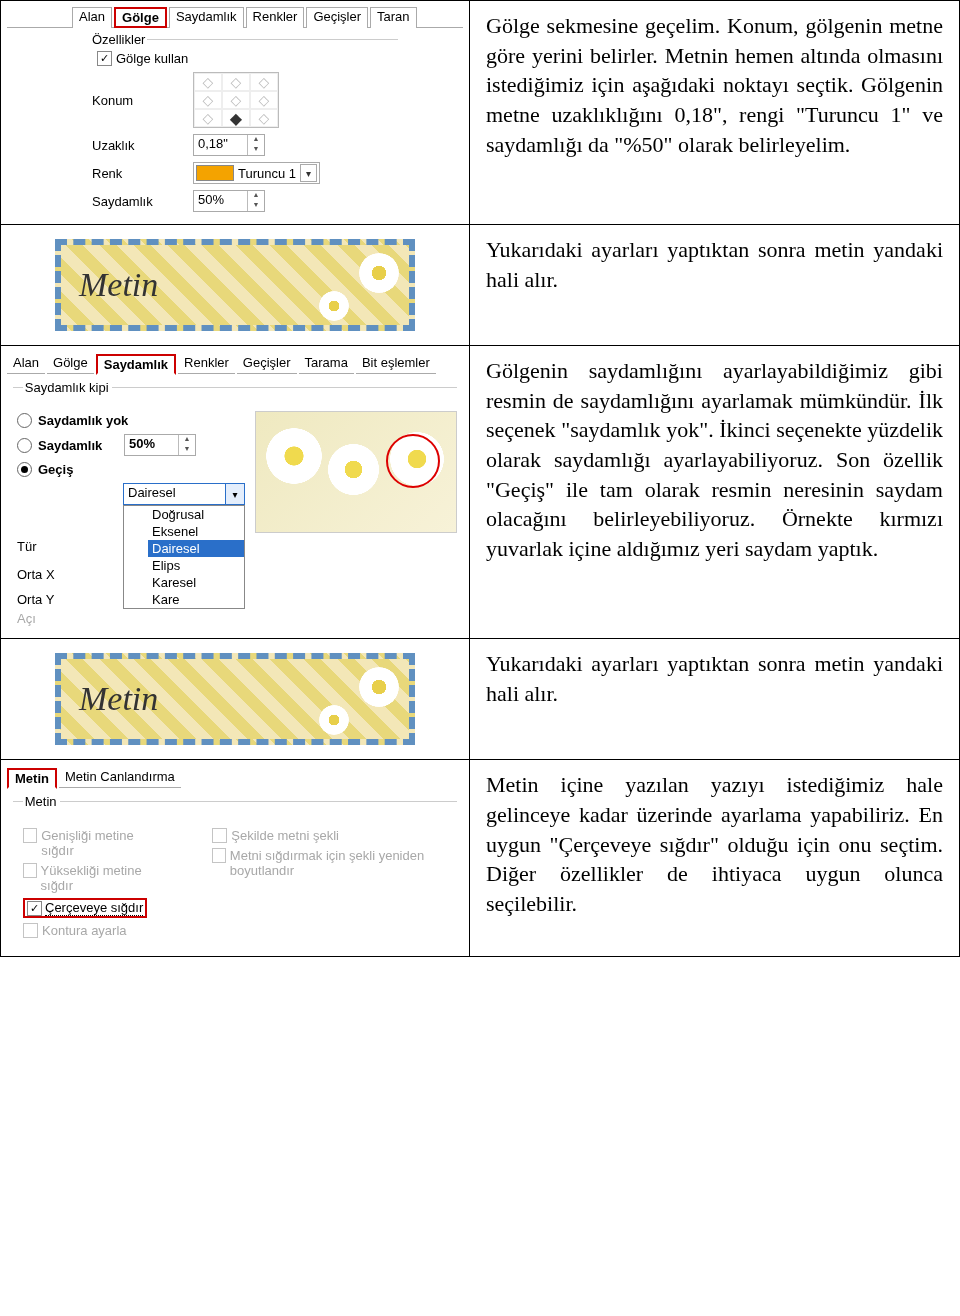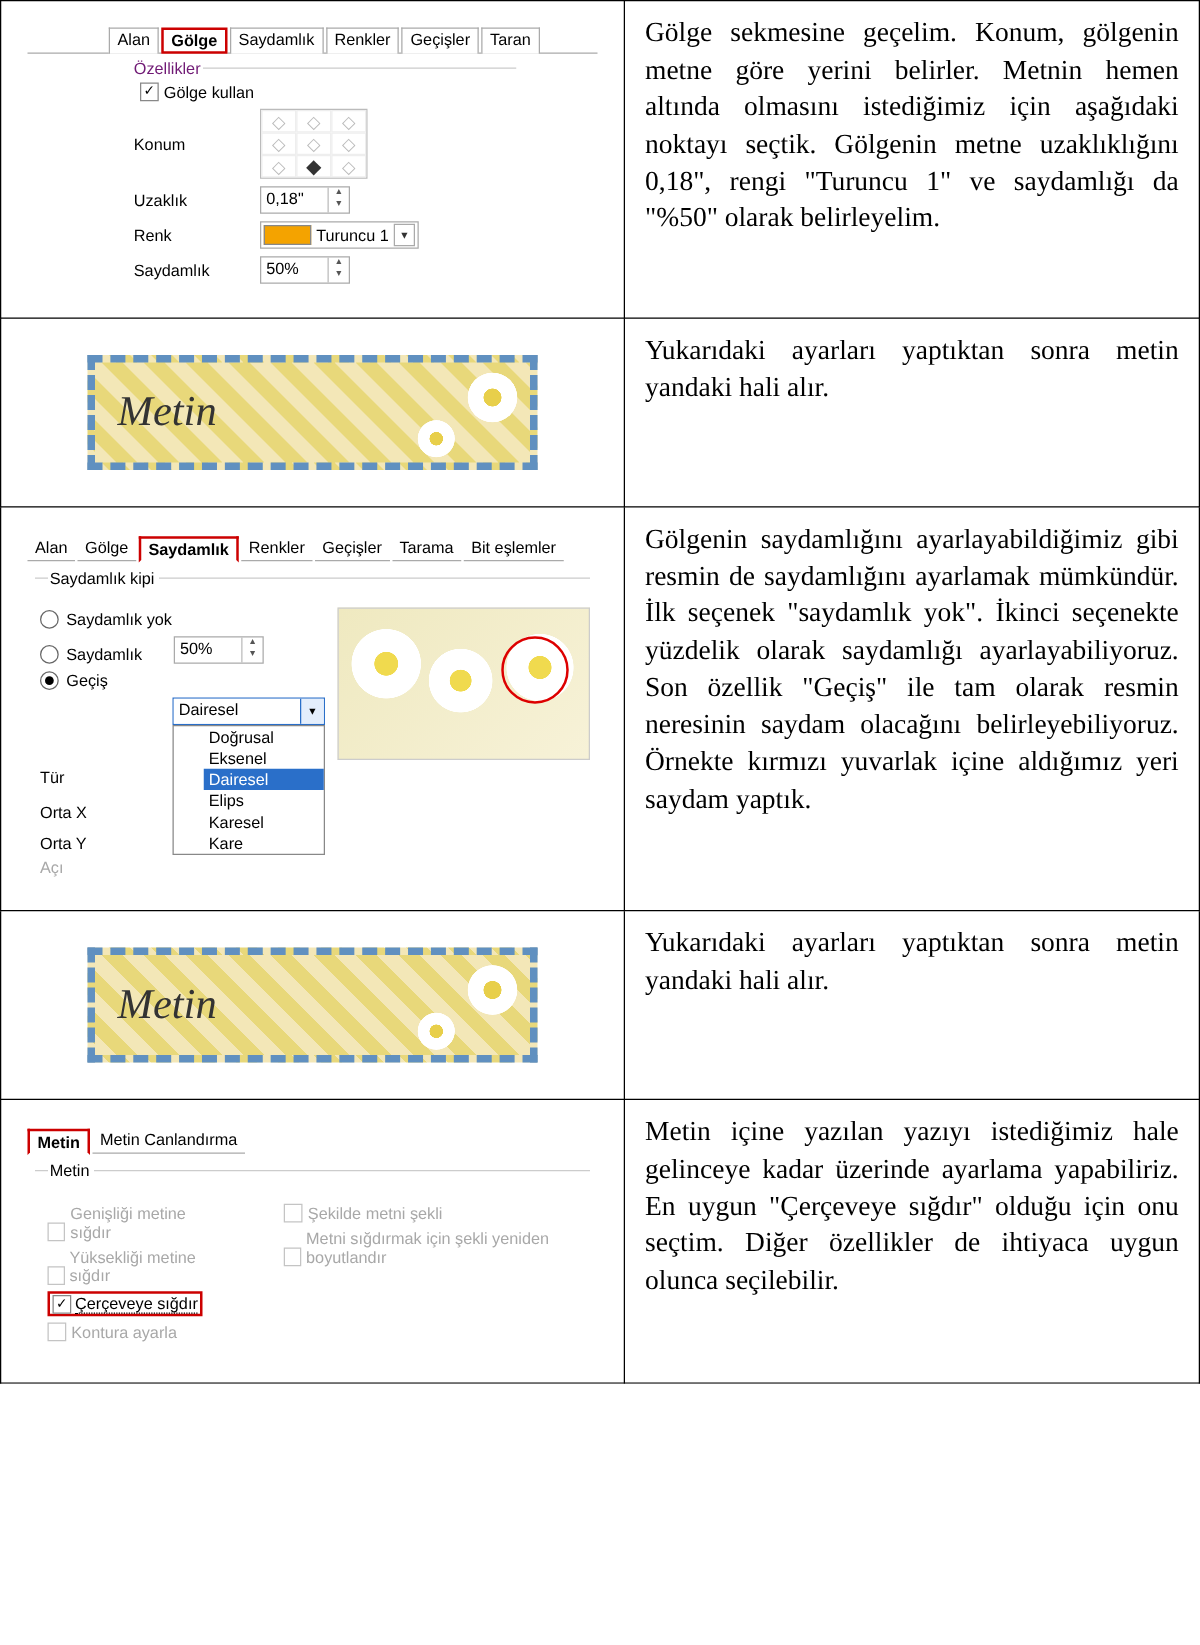--- a/index.html
+++ b/index.html
@@ -17,21 +17,21 @@
     width: 100%;
     border-collapse: collapse;
   }
   table.main > tbody > tr > td {
     border: 1px solid #000;
     vertical-align: top;
     padding: 10px 16px;
   }
   table.main > tbody > tr > td.left {
     width: 460px;
-    padding: 19px;
+    padding: 4px;
   }
   .desc {
     font-size: 22px;
     color: #000;
     line-height: 1.35;
     text-align: justify;
   }
   .page-number {
     text-align: center;
     font-size: 22px;
@@ -68,21 +68,21 @@
   }
   .fieldset {
     border: none;
     border-top: 1px solid #ccc;
     margin: 4px 65px 0 85px;
     padding: 0;
   }
   .fieldset legend {
     padding: 0 2px 0 0;
     font-size: 13px;
-    color: #701a75;
+    color: #000000;
   }
   .chk {
     margin: 4px 0 6px 90px;
     display: flex;
     align-items: center;
     gap: 4px;
   }
   .chkbox {
     width: 13px; height: 13px;
     border: 1px solid #888;
@@ -191,22 +191,23 @@
   }
   .tab3.sel {
     border: 2px solid #c00;
     border-bottom: 2px solid #fff;
     font-weight: bold;
     margin-bottom: -1px;
   }
   .fs3legend { font-size: 13px; padding-right: 3px; }
   .fs3 { border: none; border-top: 1px solid #ccc; margin: 6px 6px 0 6px; padding-top: 4px; }
   .radio-row {
-    display: flex; align-items: flex-end; gap: 6px;
+    display: flex; align-items: center; gap: 6px;
     margin: 6px 0 6px 10px;
+    font-weight: bold;
   }
   .radio {
     width: 13px; height: 13px; border: 1px solid #666; border-radius: 50%;
     display: inline-flex; align-items: center; justify-content: center;
   }
   .radio.on::after {
     content: ""; width: 7px; height: 7px; background: #000; border-radius: 50%;
   }
   .combo {
     border: 1px solid #2a6fc9;
@@ -275,21 +276,21 @@
     font-family: "Segoe UI", sans-serif;
     font-size: 13px;
     padding: 4px 2px;
     min-height: 180px;
   }
   .tabs6 { display:flex; gap:2px; }
   .tab6 { padding: 1px 6px; border-bottom: 1px solid #aaa; font-size:13px; }
   .tab6.sel { border: 2px solid #c00; border-bottom: 2px solid #fff; margin-bottom:-1px; font-weight:bold; }
   .fs6 { border:none; border-top:1px solid #ccc; margin: 6px 6px 0 6px; padding-top: 6px; }
   .cols6 { display:flex; gap: 50px; }
-  .chk6 { display:flex; align-items:flex-end; gap:4px; margin: 5px 0; font-size: 13px; color: #000; }
+  .chk6 { display:flex; align-items:flex-start; gap:4px; margin: 5px 0; font-size: 13px; color: #000; }
   .chk6.gray { color: #a8a8a8; }
   .graychk {
     width: 13px; height: 13px; border: 1px solid #c4c4c4; background: #fff;
   }
   .redboxline {
     display:flex; align-items:center; gap:4px; margin: 5px 0;
   }
   .redbox {
     border: 2px solid #c00;
     display:inline-flex; align-items:center; gap: 3px;

